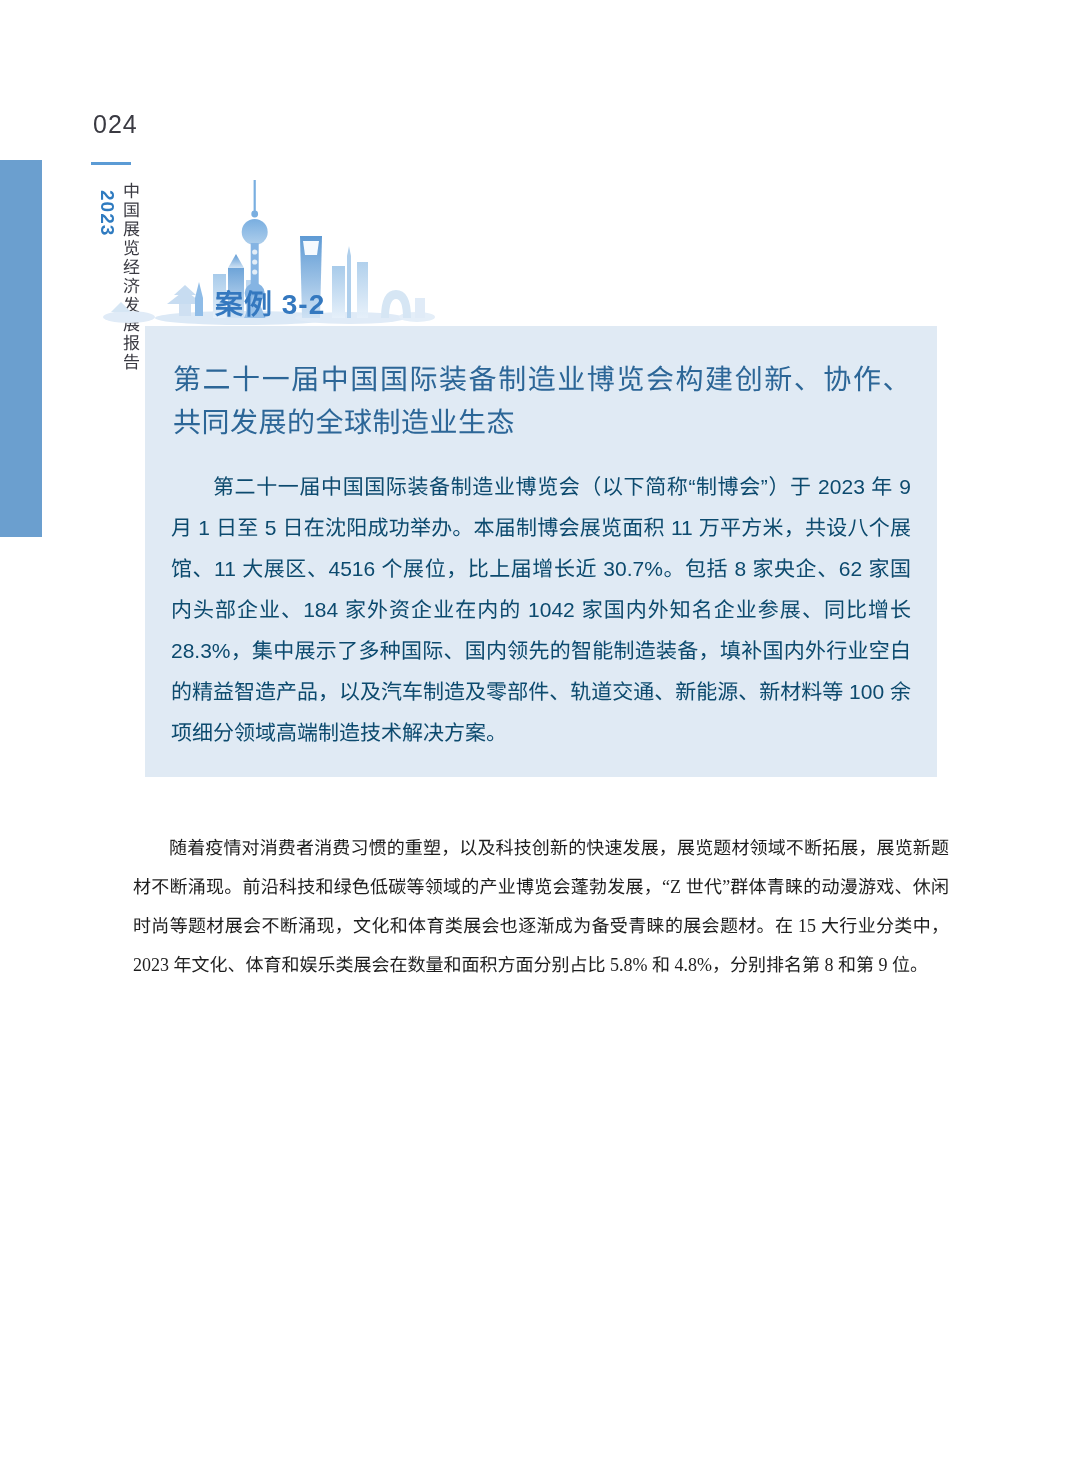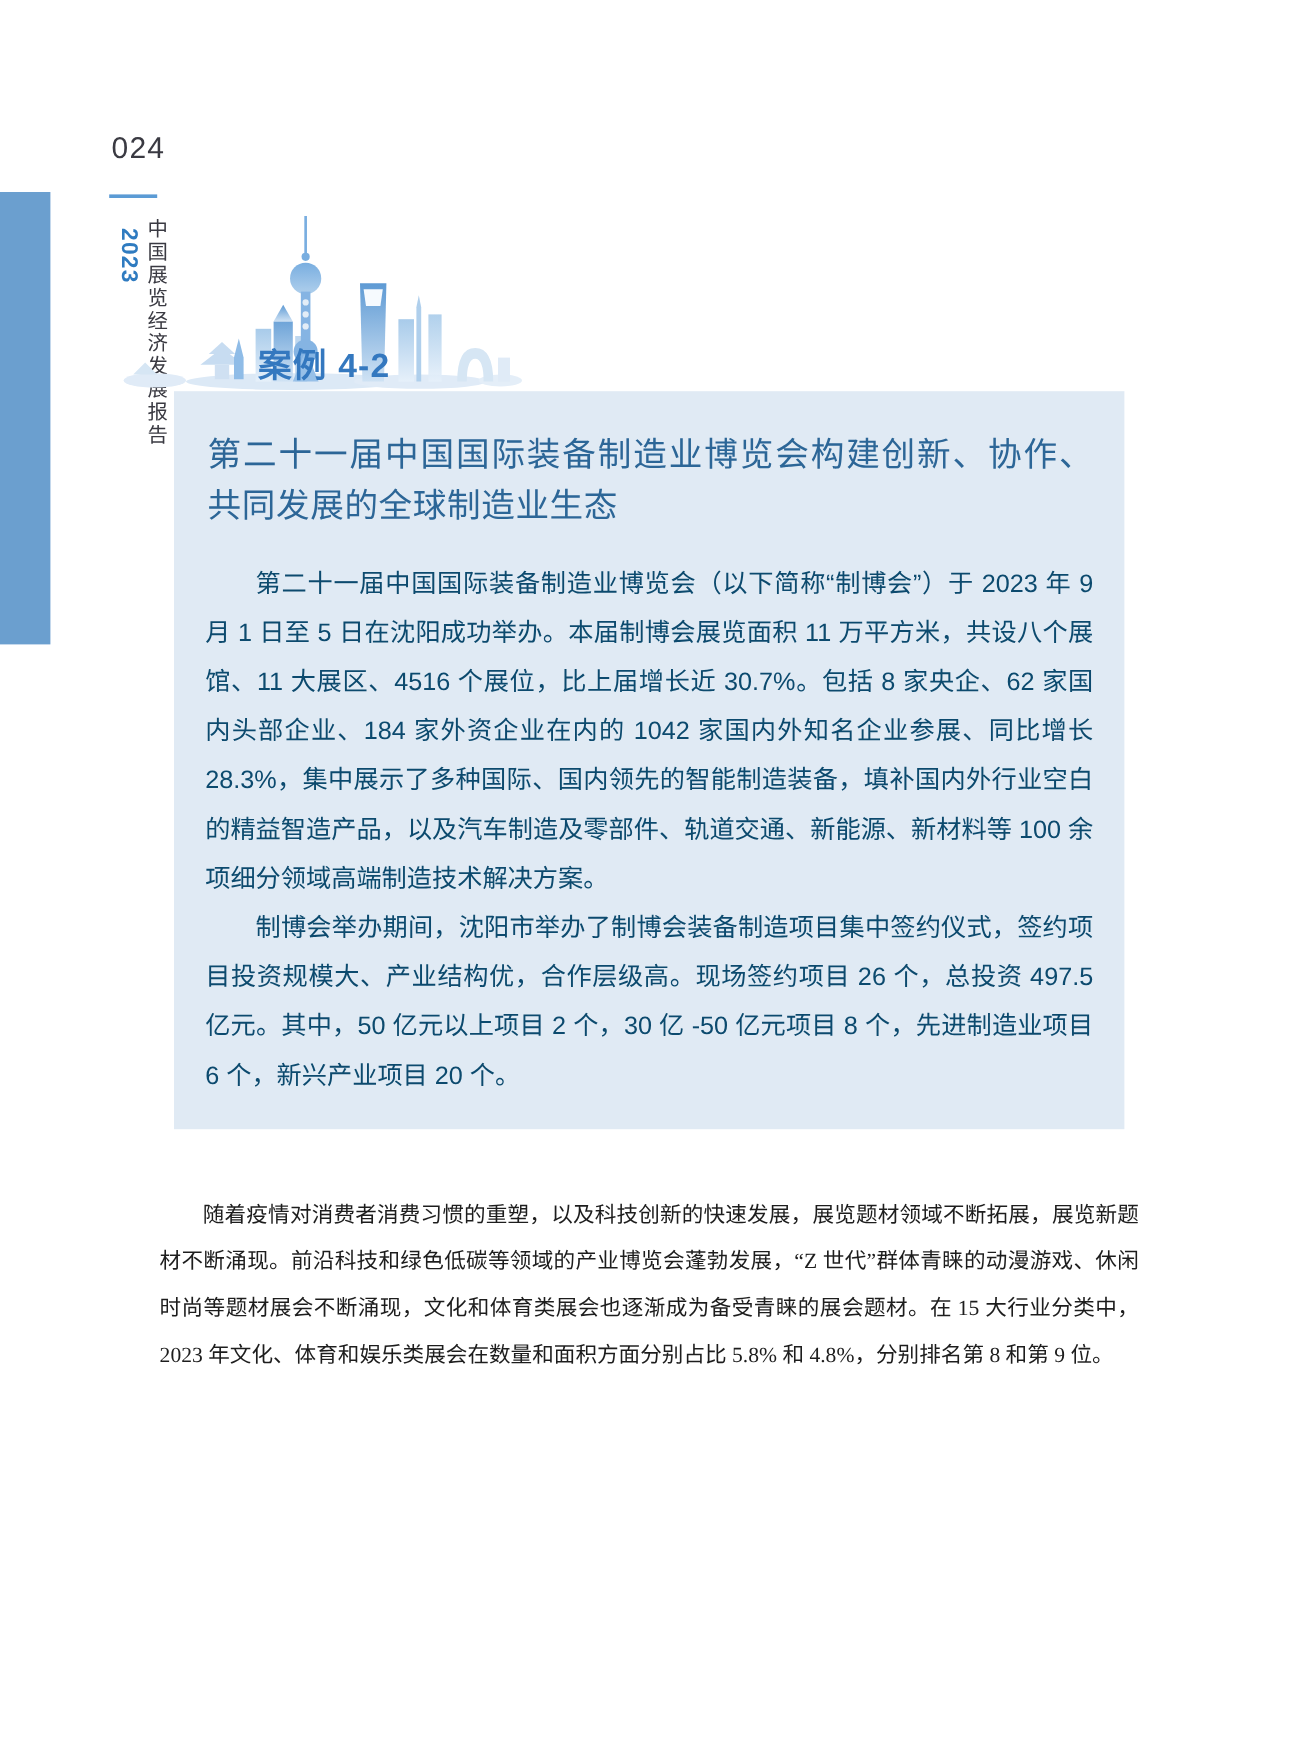--- a/index.html
+++ b/index.html
@@ -171,26 +171,25 @@
         <polygon points="208,65 224,65 222,79 210,79" fill="#F6FAFE"></polygon>
 
         <rect x="237" y="90" width="13" height="52" fill="url(#g2)"></rect>
         <polygon points="252,142 252,80 254,70 256,80 256,142" fill="#AFCFEC"></polygon>
         <rect x="262" y="86" width="11" height="56" fill="url(#g2)" opacity="0.9"></rect>
 
         <path d="M286,142 q0,-28 15,-28 q15,0 15,28 l-8,0 q0,-19 -7,-19 q-7,0 -7,19 Z" fill="#D6E6F4"></path>
 
         <rect x="320" y="122" width="10" height="20" fill="#E0EBF7"></rect>
       </svg>
-      <div class="case-label">案例 4-2</div>
+      <div class="case-label">案例 3-2</div>
     </div>
 
     <section class="case-box">
       <h2 class="case-box-title">第二十一届中国国际装备制造业博览会构建创新、协作、共同发展的全球制造业生态</h2>
       <p>第二十一届中国国际装备制造业博览会（以下简称“制博会”）于 2023 年 9 月 1 日至 5 日在沈阳成功举办。本届制博会展览面积 11 万平方米，共设八个展馆、11 大展区、4516 个展位，比上届增长近 30.7%。包括 8 家央企、62 家国内头部企业、184 家外资企业在内的 1042 家国内外知名企业参展、同比增长 28.3%，集中展示了多种国际、国内领先的智能制造装备，填补国内外行业空白的精益智造产品，以及汽车制造及零部件、轨道交通、新能源、新材料等 100 余项细分领域高端制造技术解决方案。</p>
-      <p>制博会举办期间，沈阳市举办了制博会装备制造项目集中签约仪式，签约项目投资规模大、产业结构优，合作层级高。现场签约项目 26 个，总投资 497.5 亿元。其中，50 亿元以上项目 2 个，30 亿 -50 亿元项目 8 个，先进制造业项目 6 个，新兴产业项目 20 个。</p>
     </section>
 
     <p class="main-paragraph">随着疫情对消费者消费习惯的重塑，以及科技创新的快速发展，展览题材领域不断拓展，展览新题材不断涌现。前沿科技和绿色低碳等领域的产业博览会蓬勃发展，“Z 世代”群体青睐的动漫游戏、休闲时尚等题材展会不断涌现，文化和体育类展会也逐渐成为备受青睐的展会题材。在 15 大行业分类中，2023 年文化、体育和娱乐类展会在数量和面积方面分别占比 5.8% 和 4.8%，分别排名第 8 和第 9 位。</p>
 
   </div>
 
 </div>
 
 </body></html>

